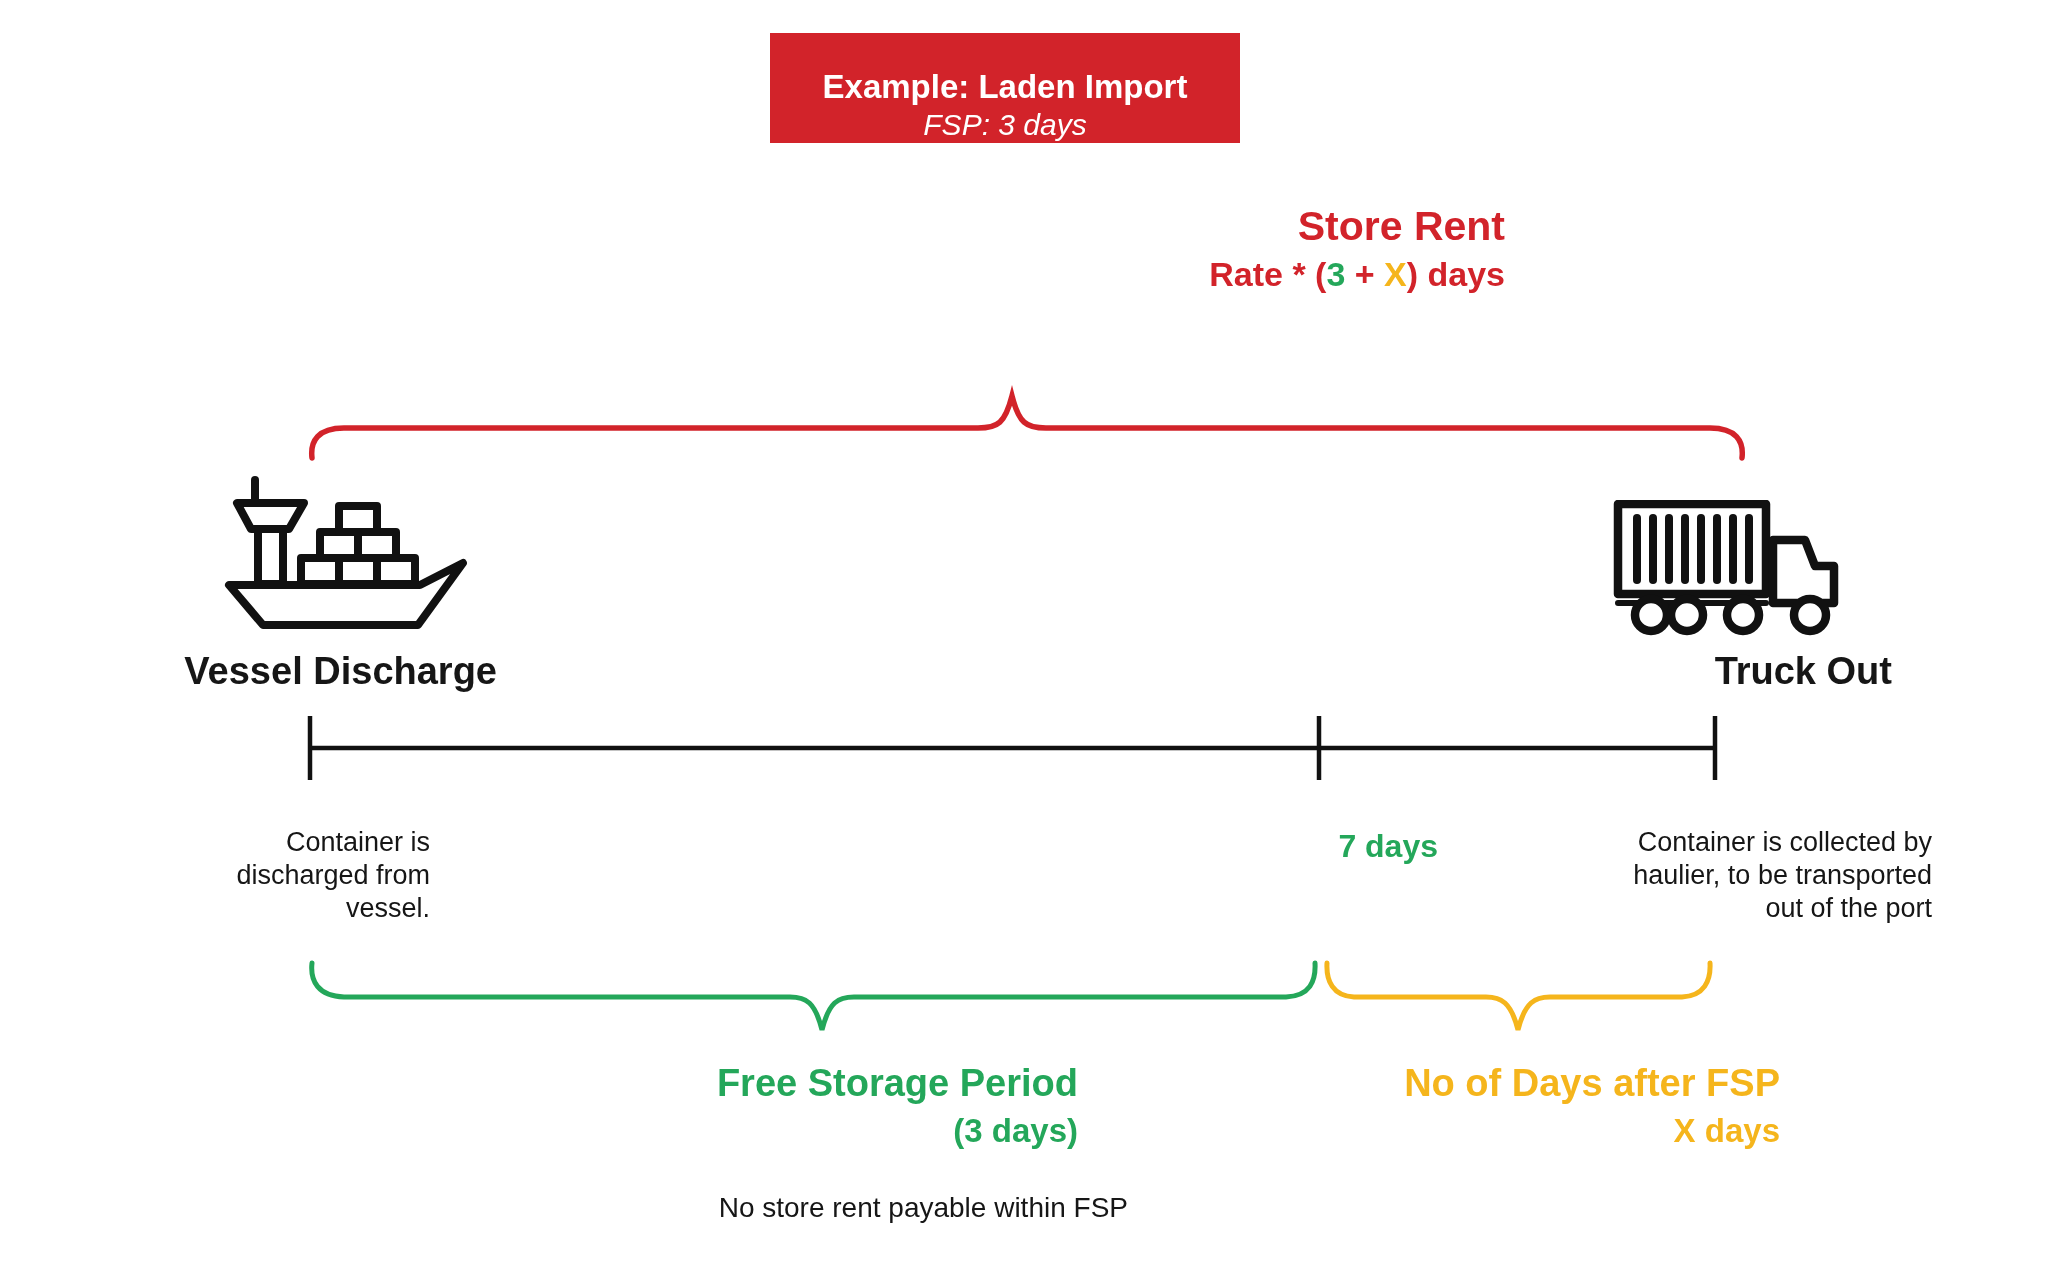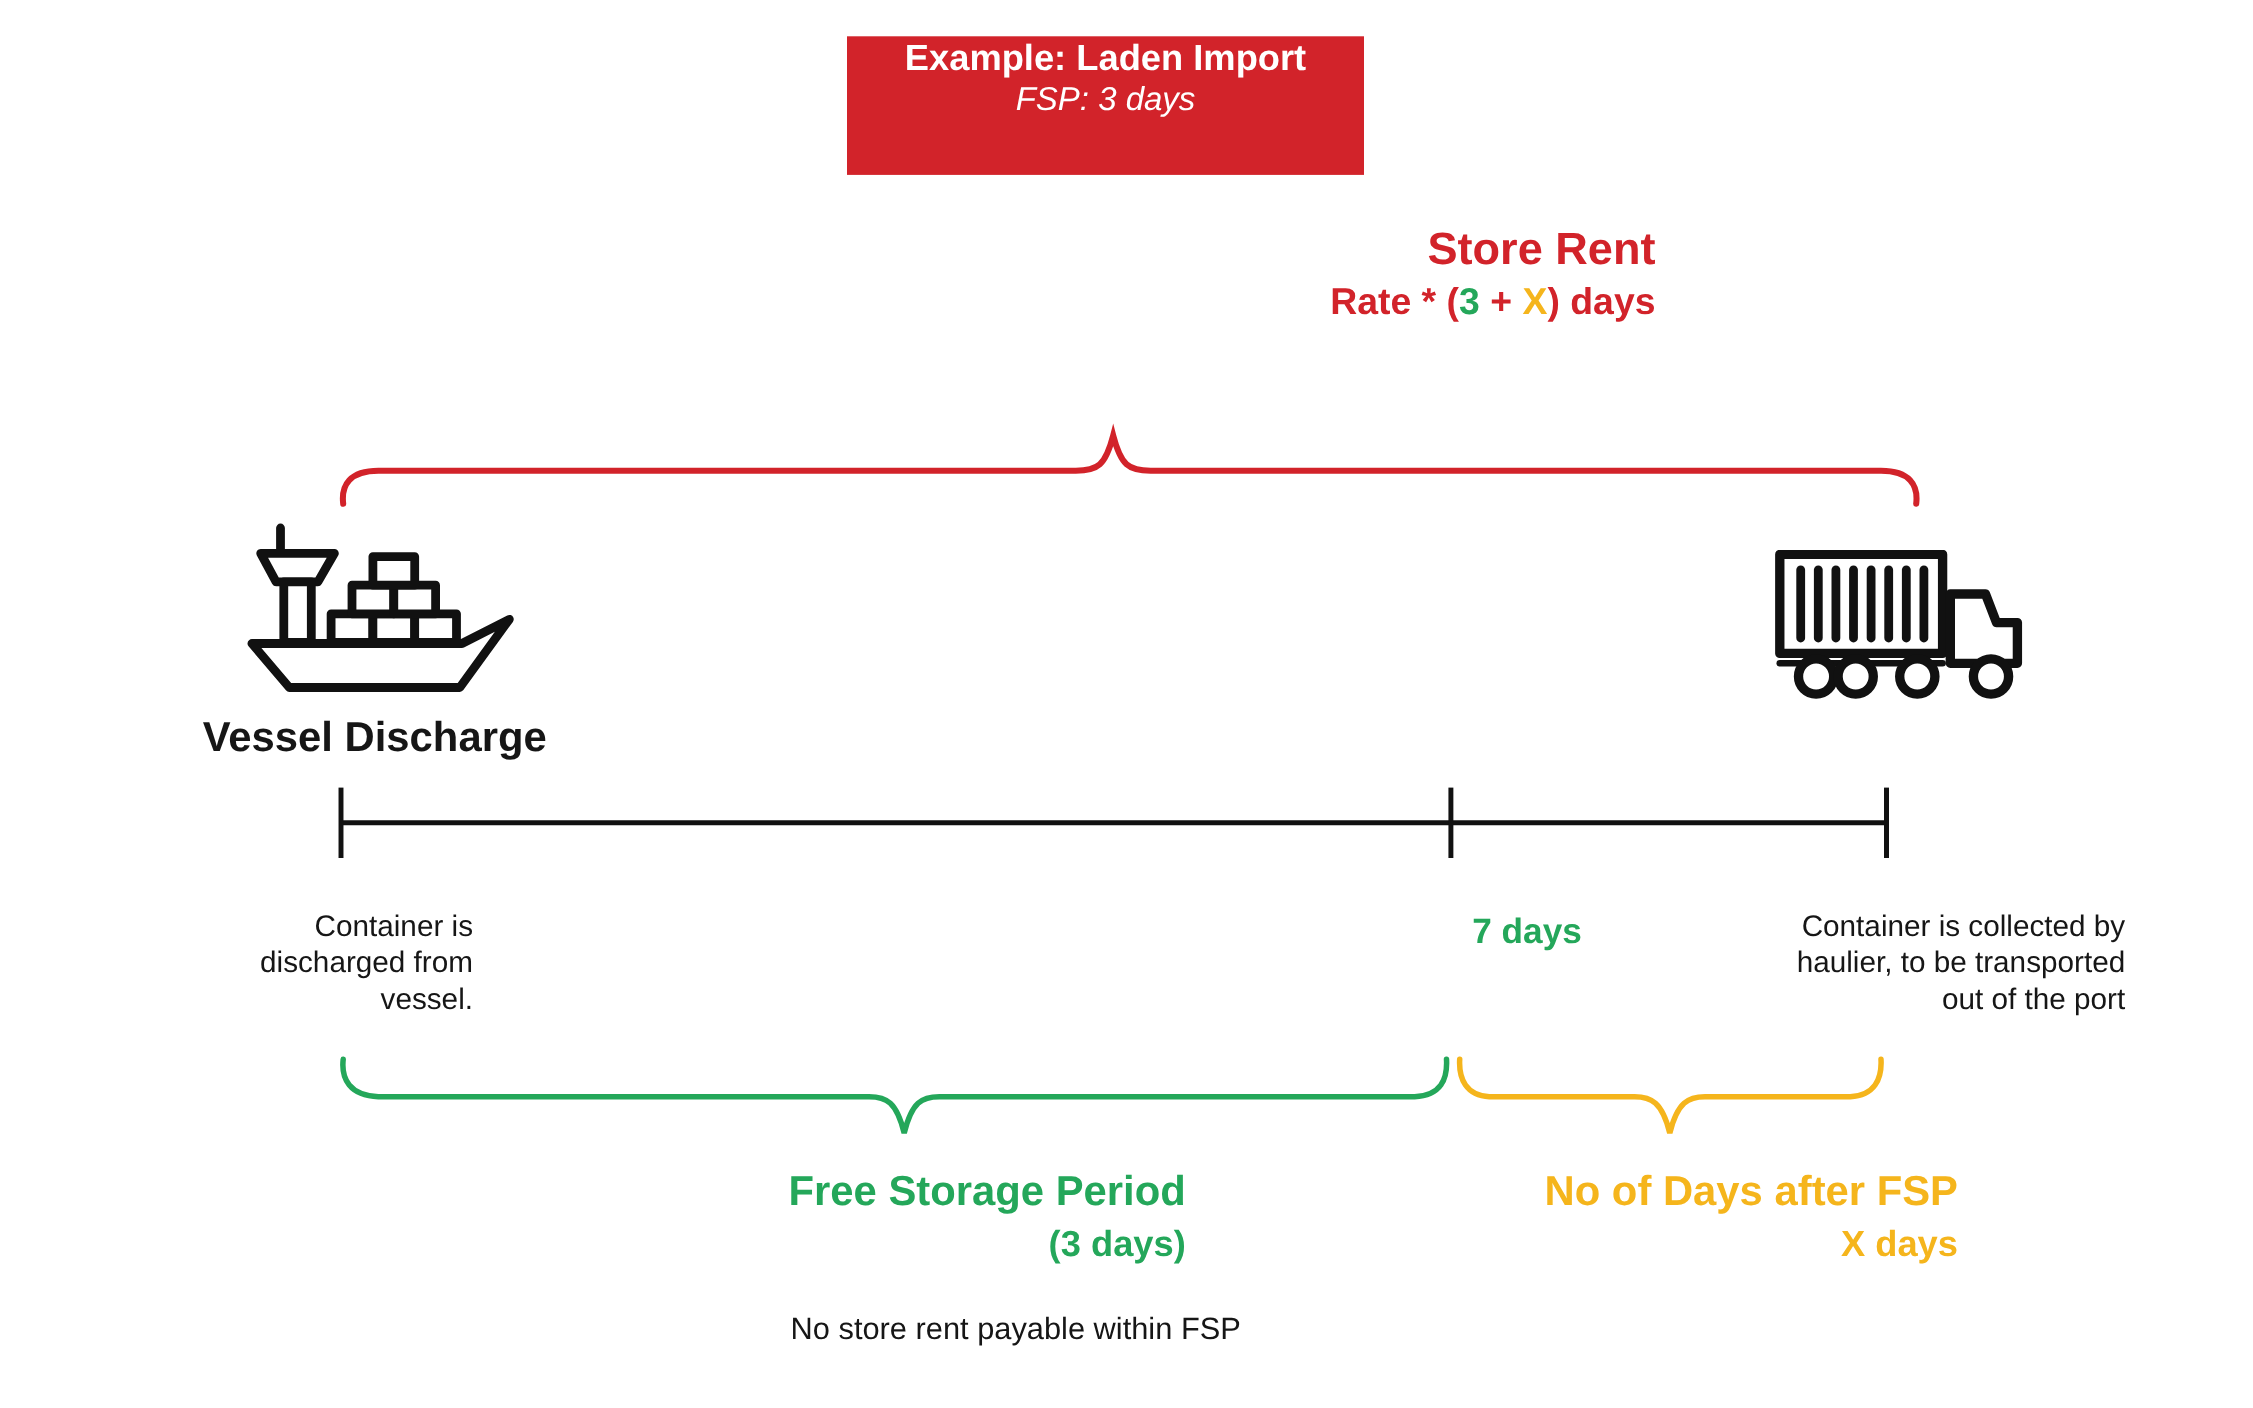--- a/index.html
+++ b/index.html
@@ -5,22 +5,22 @@
   html,body{margin:0;padding:0;background:#ffffff;}
   .canvas{
     position:relative;width:2048px;height:1280px;background:#ffffff;overflow:hidden;
     font-family:"Liberation Sans",sans-serif;color:var(--ink,#161616);
   }
   .abs{position:absolute;}
   .center{text-align:right;}
 
   
   .header-box{
-    left:770px;top:33px;width:470px;height:126px;background:var(--red);
-    display:flex;flex-direction:column;align-items:center;justify-content:flex-start;color:#fff;
+    left:770px;top:33px;width:470px;height:110px;background:var(--red);
+    display:flex;flex-direction:column;align-items:center;justify-content:flex-end;color:#fff;
   }
   .header-title{font-size:33px;font-weight:bold;line-height:40px;}
   .header-subtitle{font-size:30px;font-style:italic;line-height:36px;}
 
   
   .store-rent-title{left:505px;top:203px;width:1000px;font-size:41px;font-weight:bold;color:var(--red);}
   .formula{left:505px;top:255px;width:1000px;font-size:34px;font-weight:bold;color:var(--red);white-space:pre;}
   .formula .green{color:var(--green);}
   .formula .yellow{color:var(--yellow);}
   .store-note{left:515px;top:332px;width:1000px;font-size:28px;color:var(--ink);}
@@ -104,20 +104,21 @@
         <line x1="136" y1="18" x2="136" y2="80"></line>
       </g>
       <line x1="5" y1="103" x2="153" y2="103" stroke-width="6"></line>
       <path class="whitefill" d="M 160 40 L 192 40 L 202 66 L 221 66 L 221 103 L 160 103 Z"></path>
       <circle class="whitefill" cx="38" cy="115" r="16"></circle>
       <circle class="whitefill" cx="74" cy="115" r="16"></circle>
       <circle class="whitefill" cx="130" cy="115" r="16"></circle>
       <circle class="whitefill" cx="197" cy="115" r="16"></circle>
     </g>
   </svg>
+  <div class="abs center endpoint-label" style="left:1572px;top:650px;width:320px;">Truck Out</div>
   <div class="abs center desc" style="left:1512px;top:826px;width:420px;">Container is collected by
 haulier, to be transported
 out of the port</div>
 
   <div class="abs center fsp-marker">7 days</div>
 
   <div class="abs center period-title-green">Free Storage Period</div>
   <div class="abs center period-sub-green">(3 days)</div>
   <div class="abs center period-title-yellow">No of Days after FSP</div>
   <div class="abs center period-sub-yellow">X days</div>

